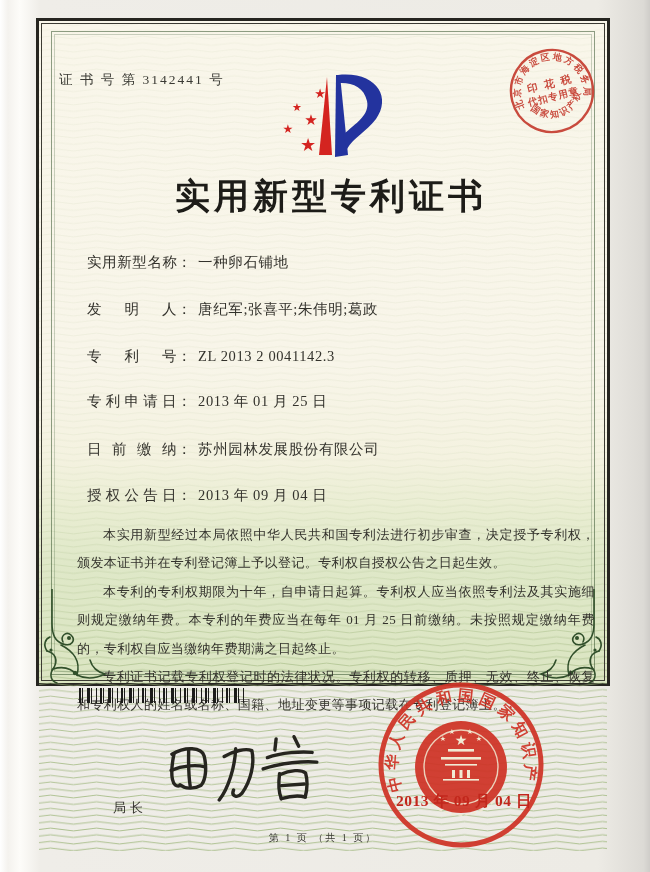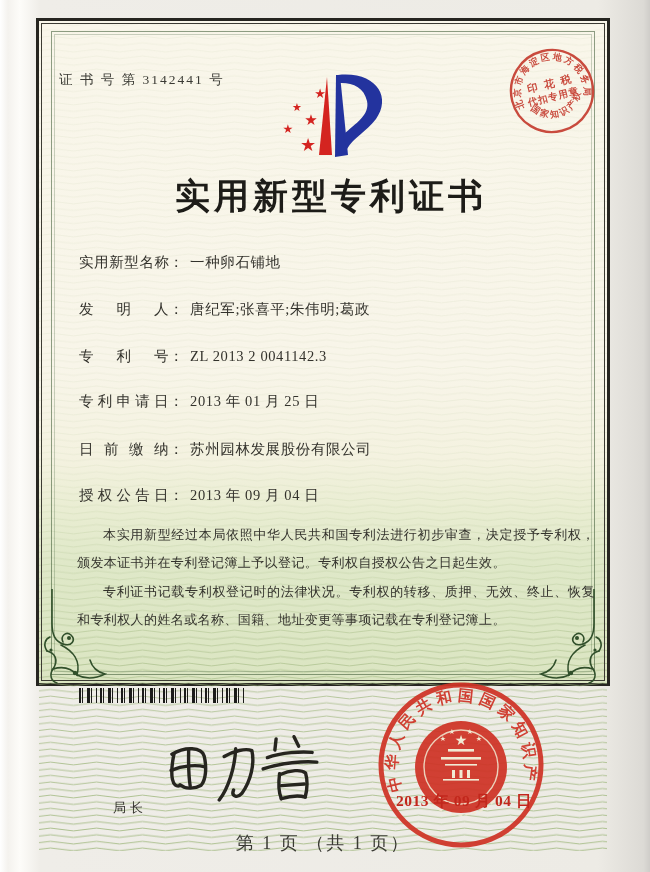--- a/index.html
+++ b/index.html
@@ -25,40 +25,40 @@
   .flourish{position:absolute;bottom:-2px;pointer-events:none;}
   .flourish.left{left:0;}
   .flourish.right{right:0;transform:scaleX(-1);}
   
   .cert-no{position:absolute;left:20px;top:50px;font-size:13.5px;letter-spacing:2px;color:#3a3a34;}
   .logo{position:absolute;left:225px;top:42px;}
   .tax-stamp{position:absolute;left:467px;top:24px;}
   .title{position:absolute;left:8px;top:152px;width:100%;text-align:center;
     font-size:35px;font-weight:bold;letter-spacing:4px;color:#1d1c18;}
   .fields{position:absolute;left:40px;top:0;width:520px;}
-  .frow{position:absolute;left:0;white-space:nowrap;font-size:14.5px;color:#33322c;letter-spacing:.6px;}
+  .frow{position:absolute;left:8px;white-space:nowrap;font-size:14.5px;color:#33322c;letter-spacing:.6px;}
   .flabel{display:inline-block;width:90px;text-align:justify;text-align-last:justify;vertical-align:bottom;}
   .fcolon{display:inline-block;margin-right:6px;}
   .paras{position:absolute;left:38px;top:500px;width:518px;font-size:13px;line-height:28.4px;
     color:#33322c;text-align:justify;letter-spacing:.4px;}
   .paras p{margin:0;text-indent:2em;}
   .barcode{position:absolute;left:40px;top:667px;width:168px;height:15px;
     background:repeating-linear-gradient(90deg,
       #1c1c1a 0 2px,transparent 2px 3.5px,
       #1c1c1a 3.5px 4.5px,transparent 4.5px 8px,
       #1c1c1a 8px 11px,transparent 11px 12.5px,
       #1c1c1a 12.5px 13.5px,transparent 13.5px 17px,
       #1c1c1a 17px 18px,transparent 18px 21px);}
   .sig-role{position:absolute;left:74px;top:778px;font-size:13px;letter-spacing:4px;color:#33322c;}
   .sig-name{position:absolute;left:118px;top:698px;}
   .seal{position:absolute;left:336px;top:658px;}
   .seal-date{position:absolute;left:340px;top:770px;width:170px;text-align:center;
     font-size:15.5px;font-weight:bold;color:#c2271c;letter-spacing:.5px;white-space:nowrap;}
   .footer{position:absolute;left:0;top:810px;width:100%;text-align:center;
-    font-size:18px;letter-spacing:2px;color:#3a3a34;}
+    font-size:10px;letter-spacing:2px;color:#3a3a34;}
 </style>
 </head>
 <body>
 
 <div class="page">
   <div class="cert">
 
     <svg class="bg-waves" width="568" height="830" viewBox="0 0 568 830">
       <defs>
         <pattern id="wav" width="46" height="6.6" patternUnits="userSpaceOnUse">
@@ -165,20 +165,21 @@
       <div class="frow" style="top:419px">
         <span class="flabel">日前缴纳</span><span class="fcolon">：</span><span>苏州园林发展股份有限公司</span>
       </div>
       <div class="frow" style="top:465px">
         <span class="flabel">授权公告日</span><span class="fcolon">：</span><span>2013 年 09 月 04 日</span>
       </div>
     </div>
 
     <div class="paras">
       <p>本实用新型经过本局依照中华人民共和国专利法进行初步审查，决定授予专利权，颁发本证书并在专利登记簿上予以登记。专利权自授权公告之日起生效。</p>
+      <p>本专利的专利权期限为十年，自申请日起算。专利权人应当依照专利法及其实施细则规定缴纳年费。本专利的年费应当在每年 01 月 25 日前缴纳。未按照规定缴纳年费的，专利权自应当缴纳年费期满之日起终止。</p>
       <p>专利证书记载专利权登记时的法律状况。专利权的转移、质押、无效、终止、恢复和专利权人的姓名或名称、国籍、地址变更等事项记载在专利登记簿上。</p>
     </div>
 
     <div class="barcode"></div>
 
     <div class="sig-role">局长</div>
     <svg class="sig-name" width="185" height="95" viewBox="0 0 185 95" aria-label="田力普">
       <g stroke="#26251f" fill="none" stroke-width="3.4" stroke-linecap="round" stroke-linejoin="round" transform="rotate(-4 90 48)">
         <path d="M18 30 C12 52 14 64 22 62"></path>
         <path d="M16 30 C30 23 46 25 48 34 C50 46 48 58 43 63 C35 67 26 65 22 61"></path>

